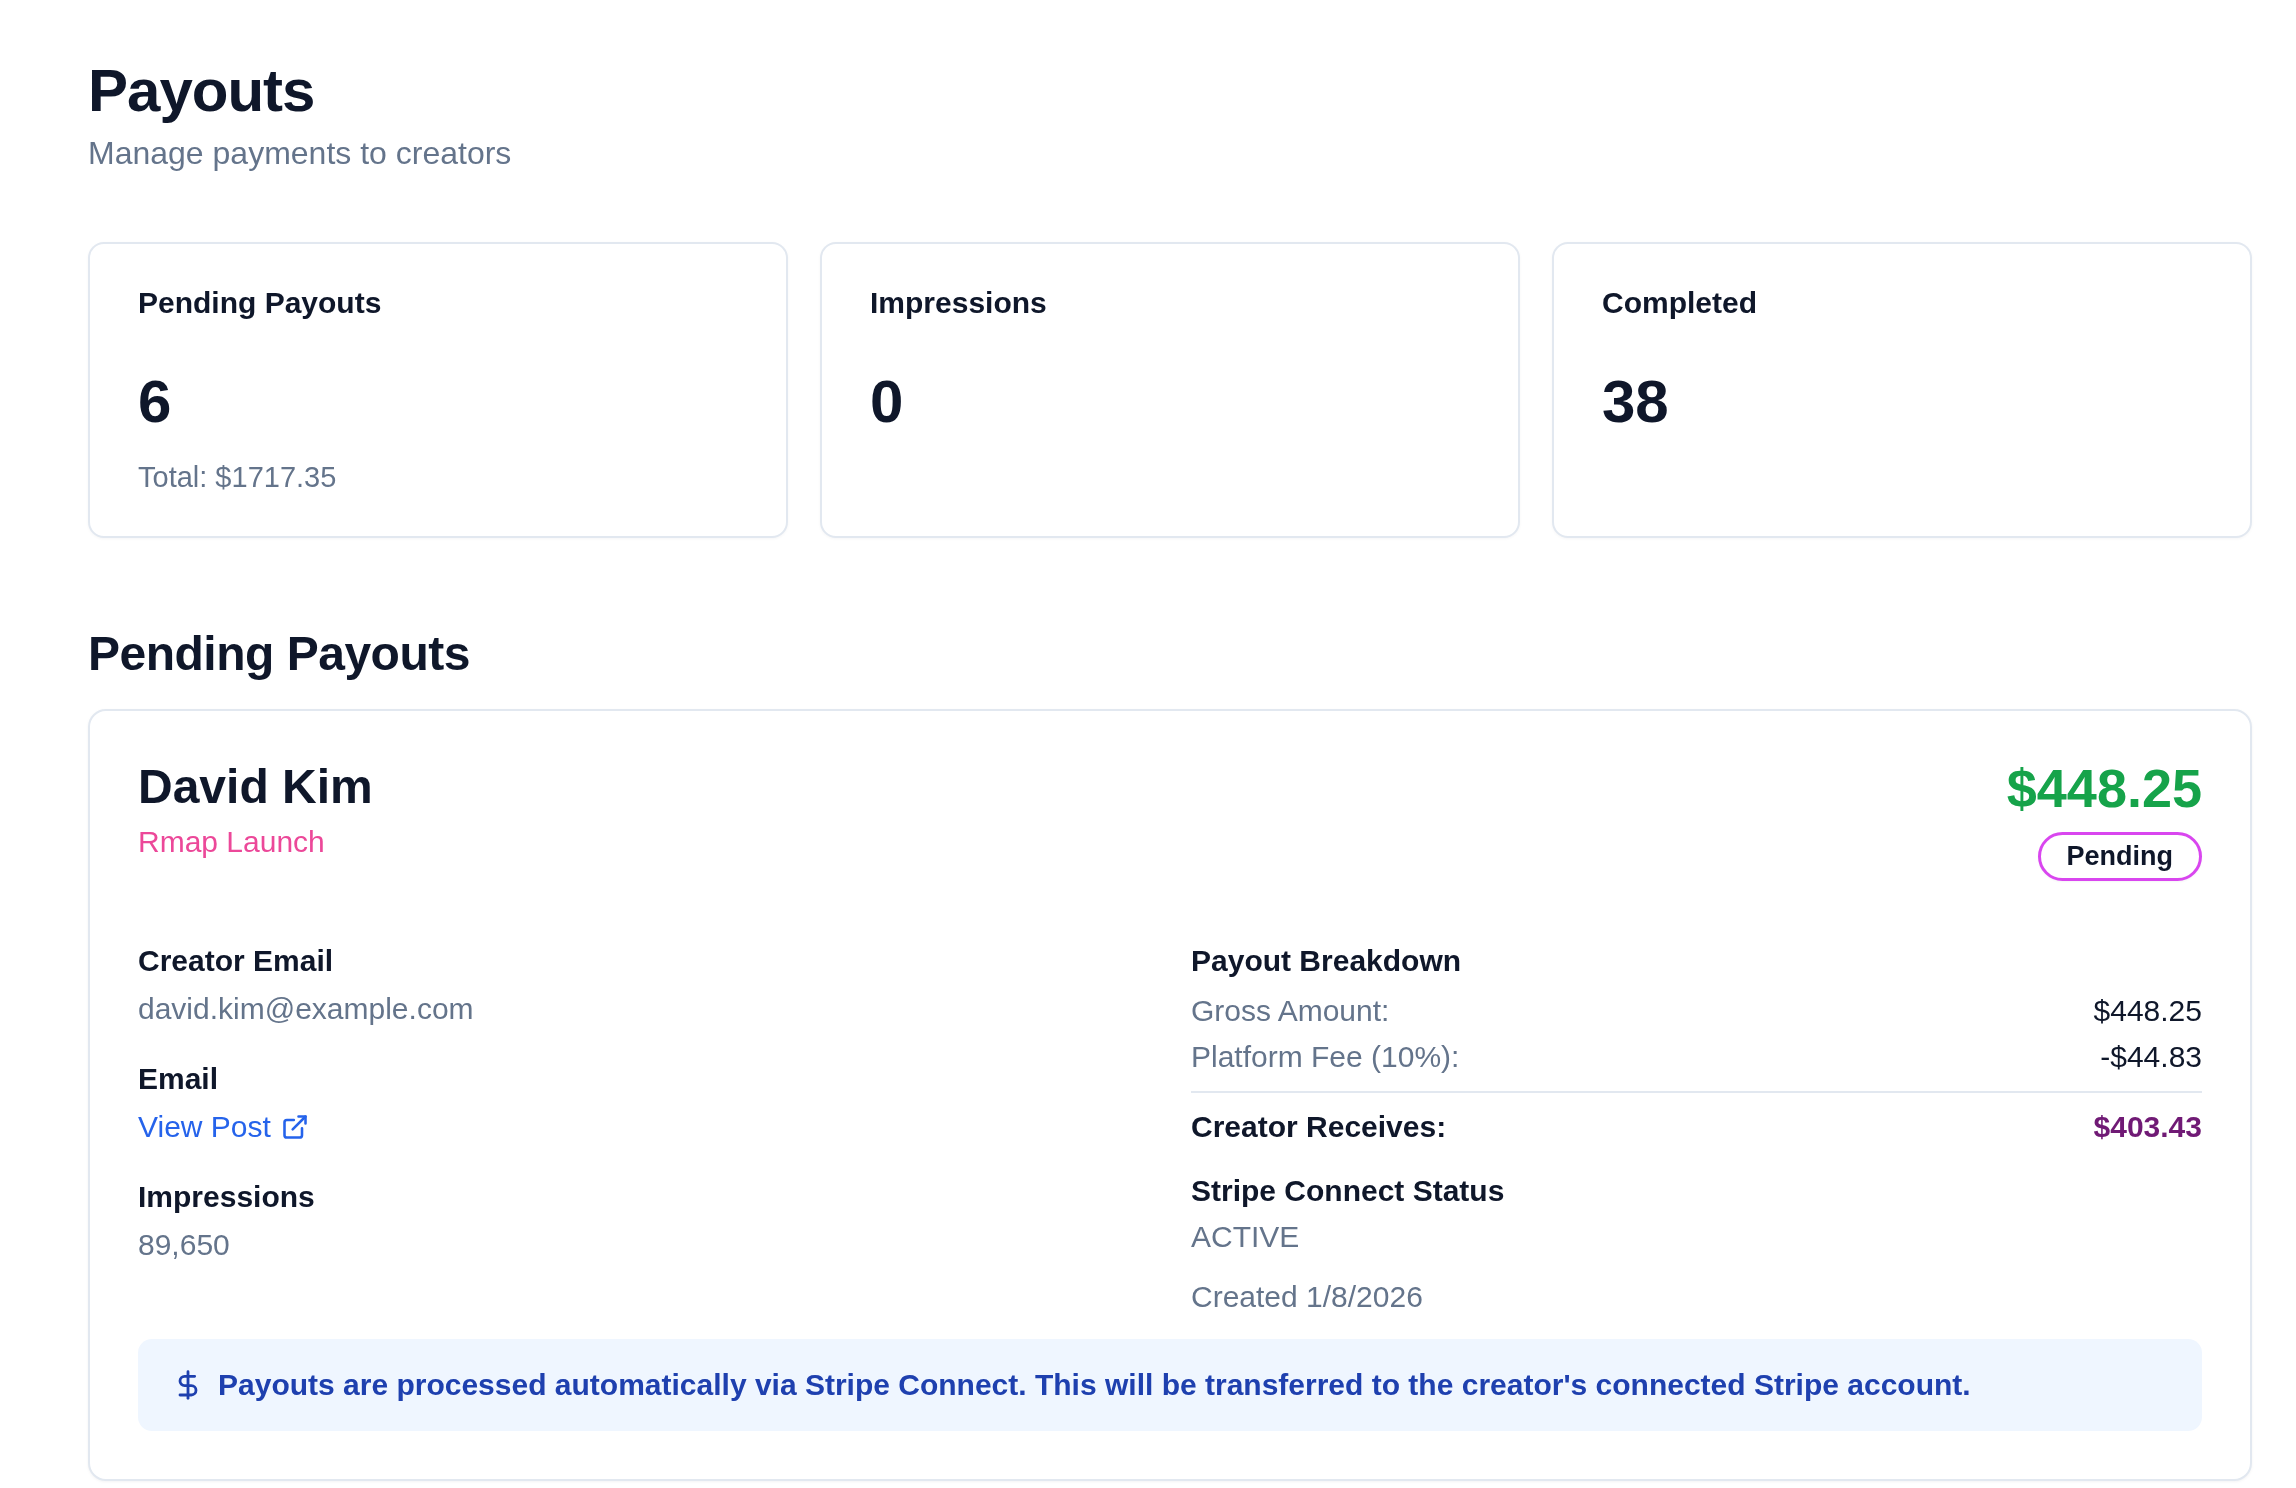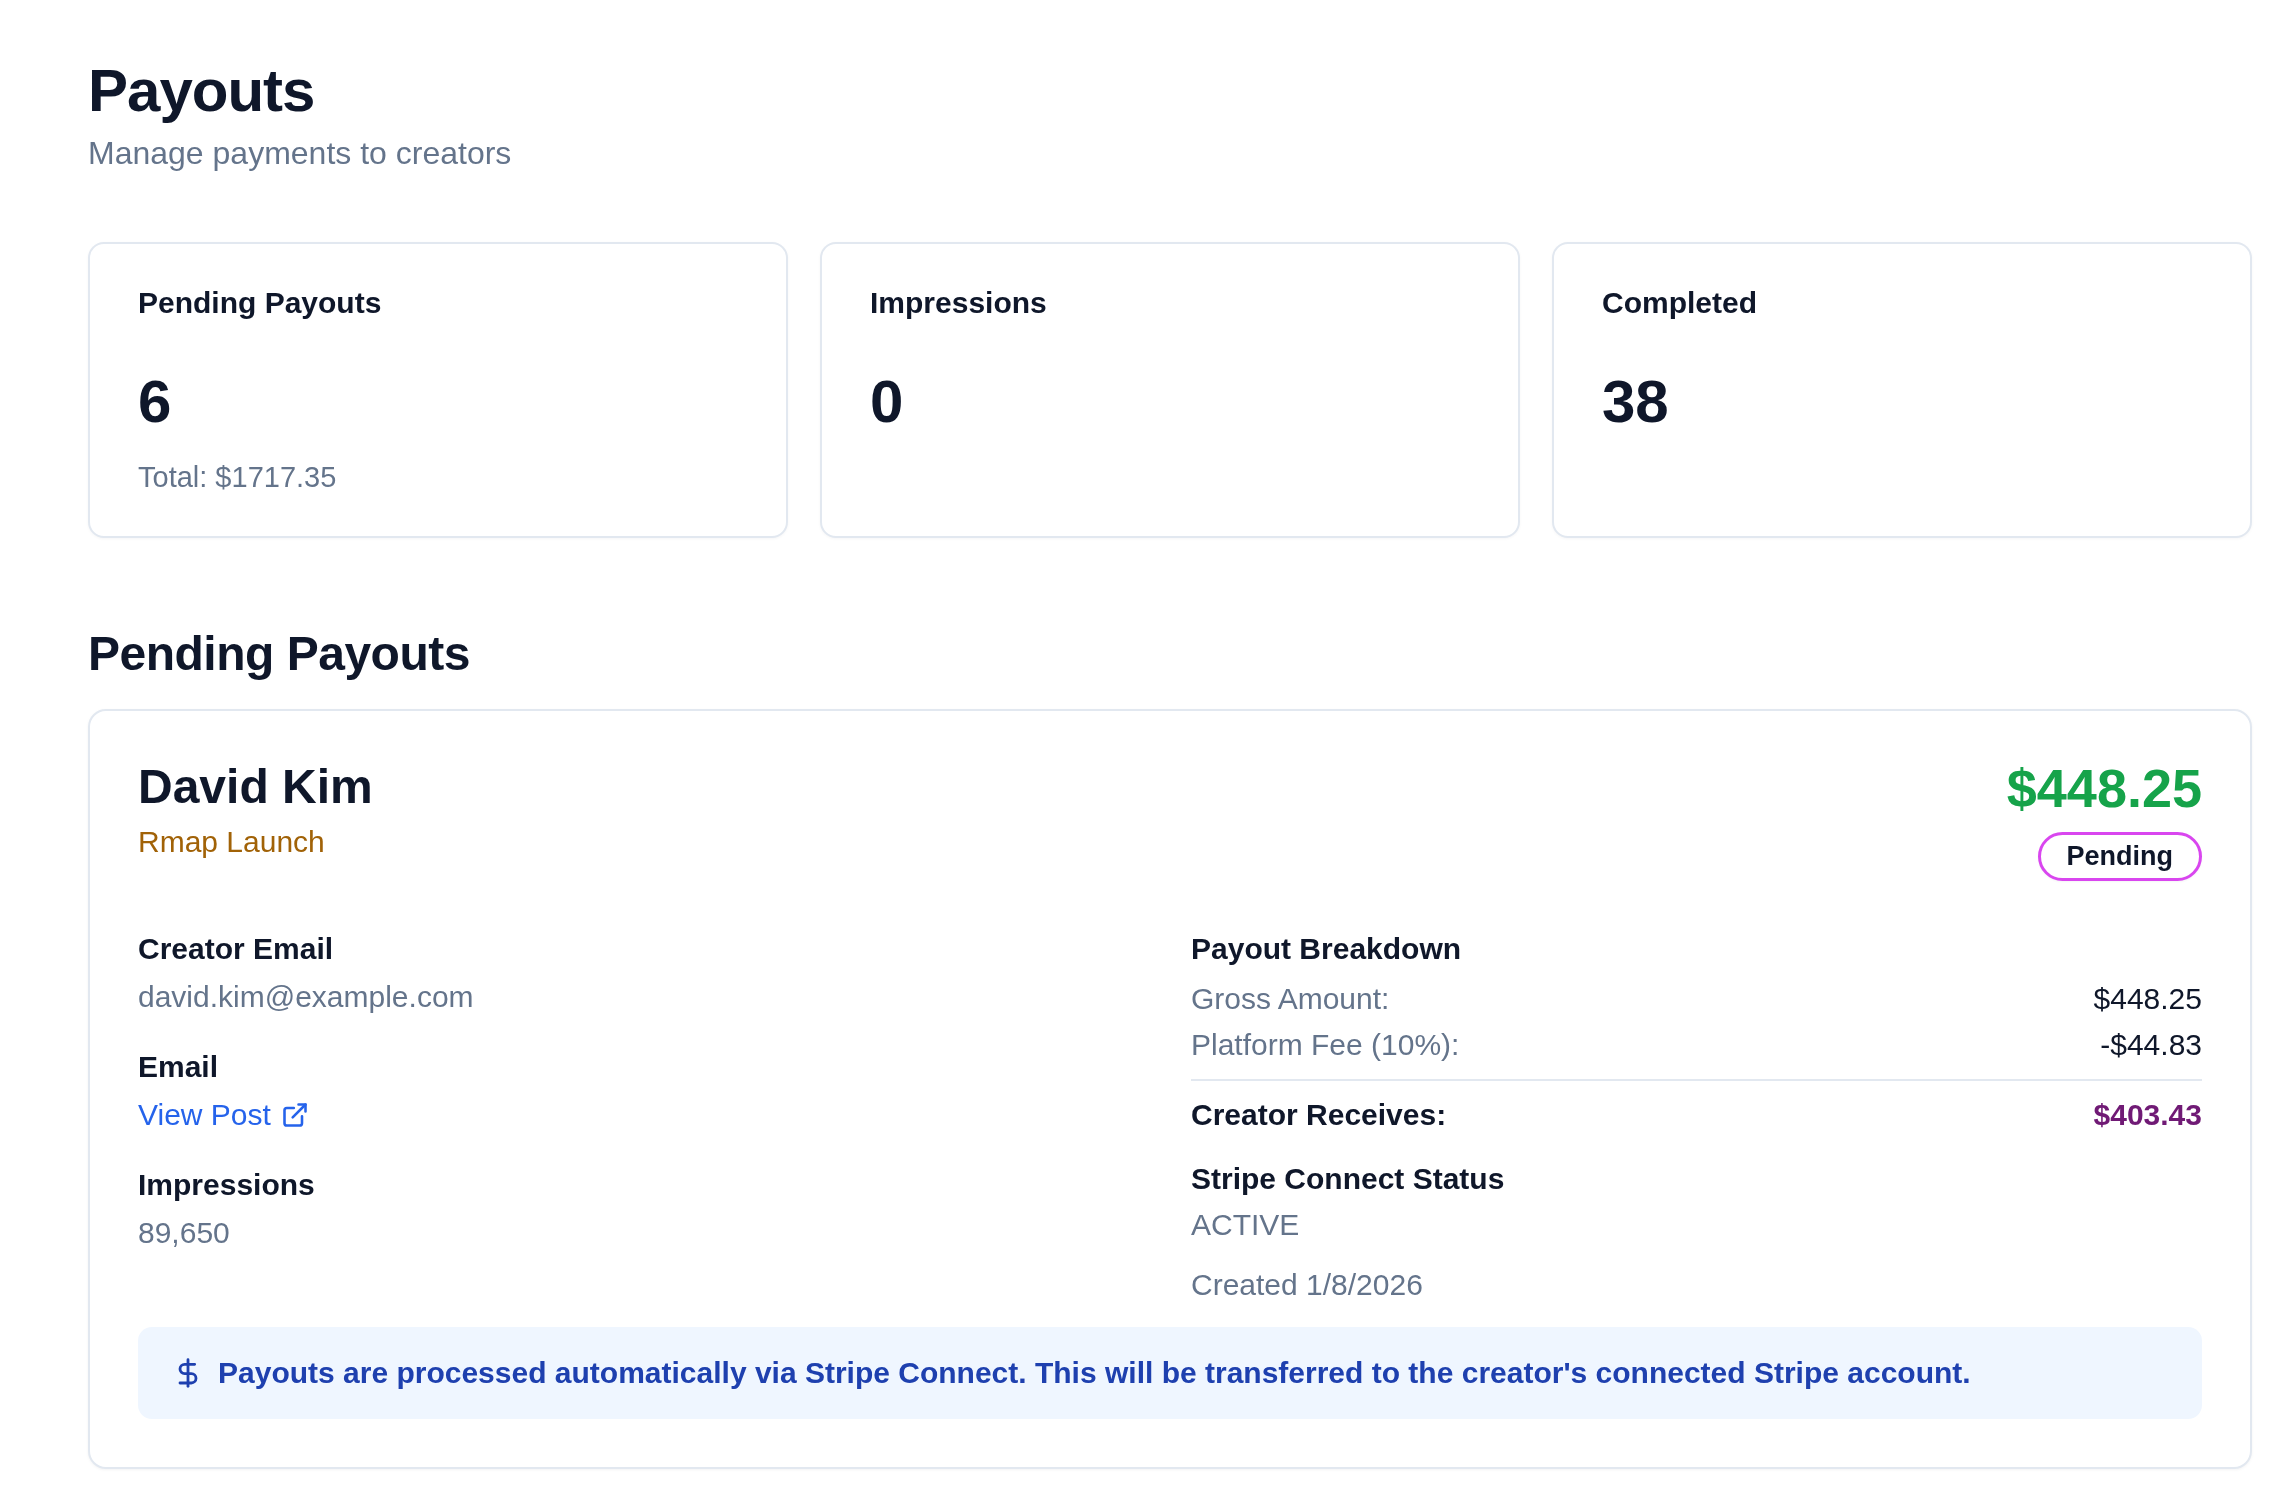--- a/index.html
+++ b/index.html
@@ -20,30 +20,30 @@
   .stat-sub { margin-top:26px; font-size:29px; color:#64748b; line-height:38px; }
 
   .section-heading { margin-top:88px; font-size:48px; font-weight:700; letter-spacing:-0.5px; color:#0f172a; }
 
   .payout-card {
     margin-top:28px; background:#fff; border:2px solid #e2e8f0; border-radius:18px;
     padding:48px; box-shadow:0 1px 3px rgba(15,23,42,0.05);
   }
   .payout-header { display:flex; justify-content:space-between; align-items:flex-start; }
   .creator-name { font-size:48px; font-weight:700; line-height:55px; color:#0f172a; }
-  .campaign-name { margin-top:8px; font-size:30px; color:#a16207; line-height:40px; }
+  .campaign-name { margin-top:8px; font-size:30px; color:#ec4899; line-height:40px; }
   .amount-wrap { text-align:right; }
   .payout-amount { font-size:54px; font-weight:700; line-height:1.1; color:#16a34a; }
   .status-badge {
     display:inline-block; margin-top:14px; background:#fff; border:3px solid #d946ef;
     border-radius:999px; padding:6px 26px; font-size:27px; font-weight:700; color:#0f172a;
     box-shadow:0 1px 2px rgba(15,23,42,0.04);
   }
 
-  .details-grid { margin-top:48px; display:grid; grid-template-columns:1fr 1fr; column-gap:42px; }
+  .details-grid { margin-top:60px; display:grid; grid-template-columns:1fr 1fr; column-gap:42px; }
 
   .field { margin-bottom:30px; }
   .field-label { font-size:30px; font-weight:700; color:#0f172a; line-height:40px; margin-bottom:8px; }
   .field-value { font-size:30px; color:#64748b; line-height:40px; }
   .post-link { display:inline-flex; align-items:center; gap:10px; font-size:30px; line-height:40px;
     color:#2563eb; text-decoration:none; cursor:pointer; }
   .post-link svg { display:block; }
 
   .breakdown-heading { font-size:30px; font-weight:700; line-height:40px; margin-bottom:10px; color:#0f172a; }
   .breakdown-row { display:flex; justify-content:space-between; font-size:30px; line-height:40px; margin-bottom:6px; }

